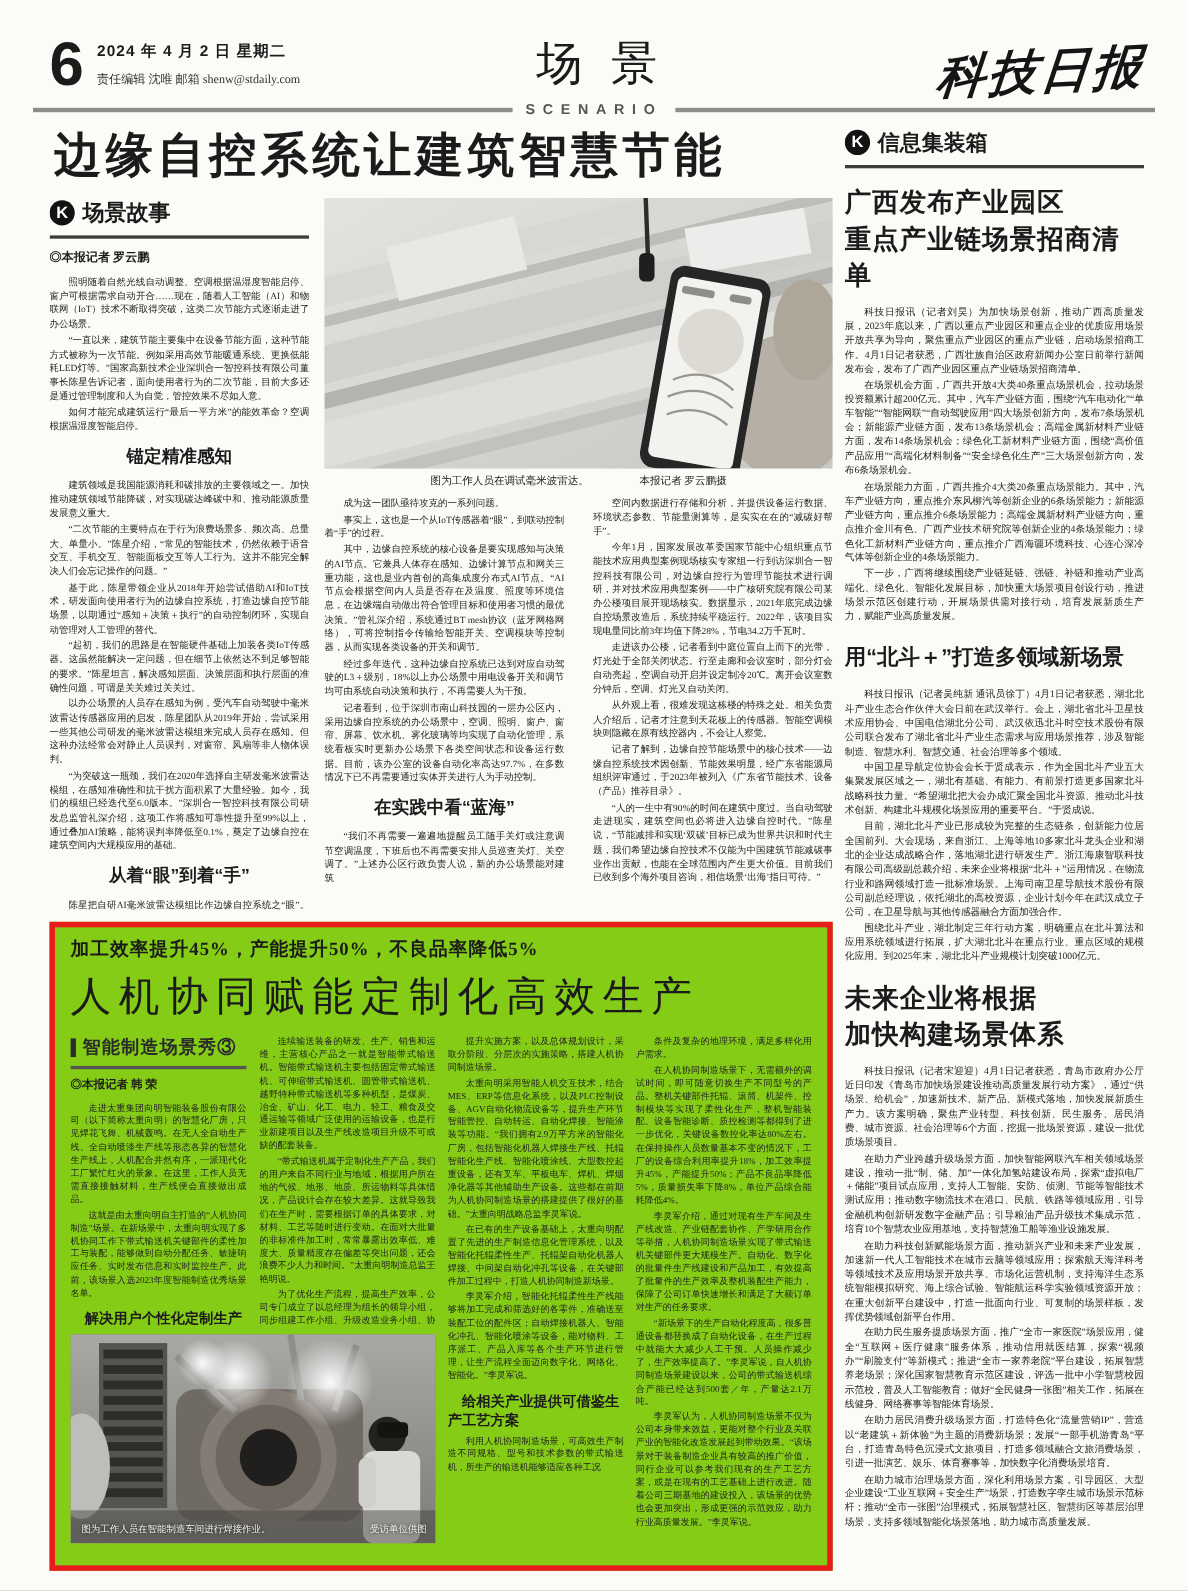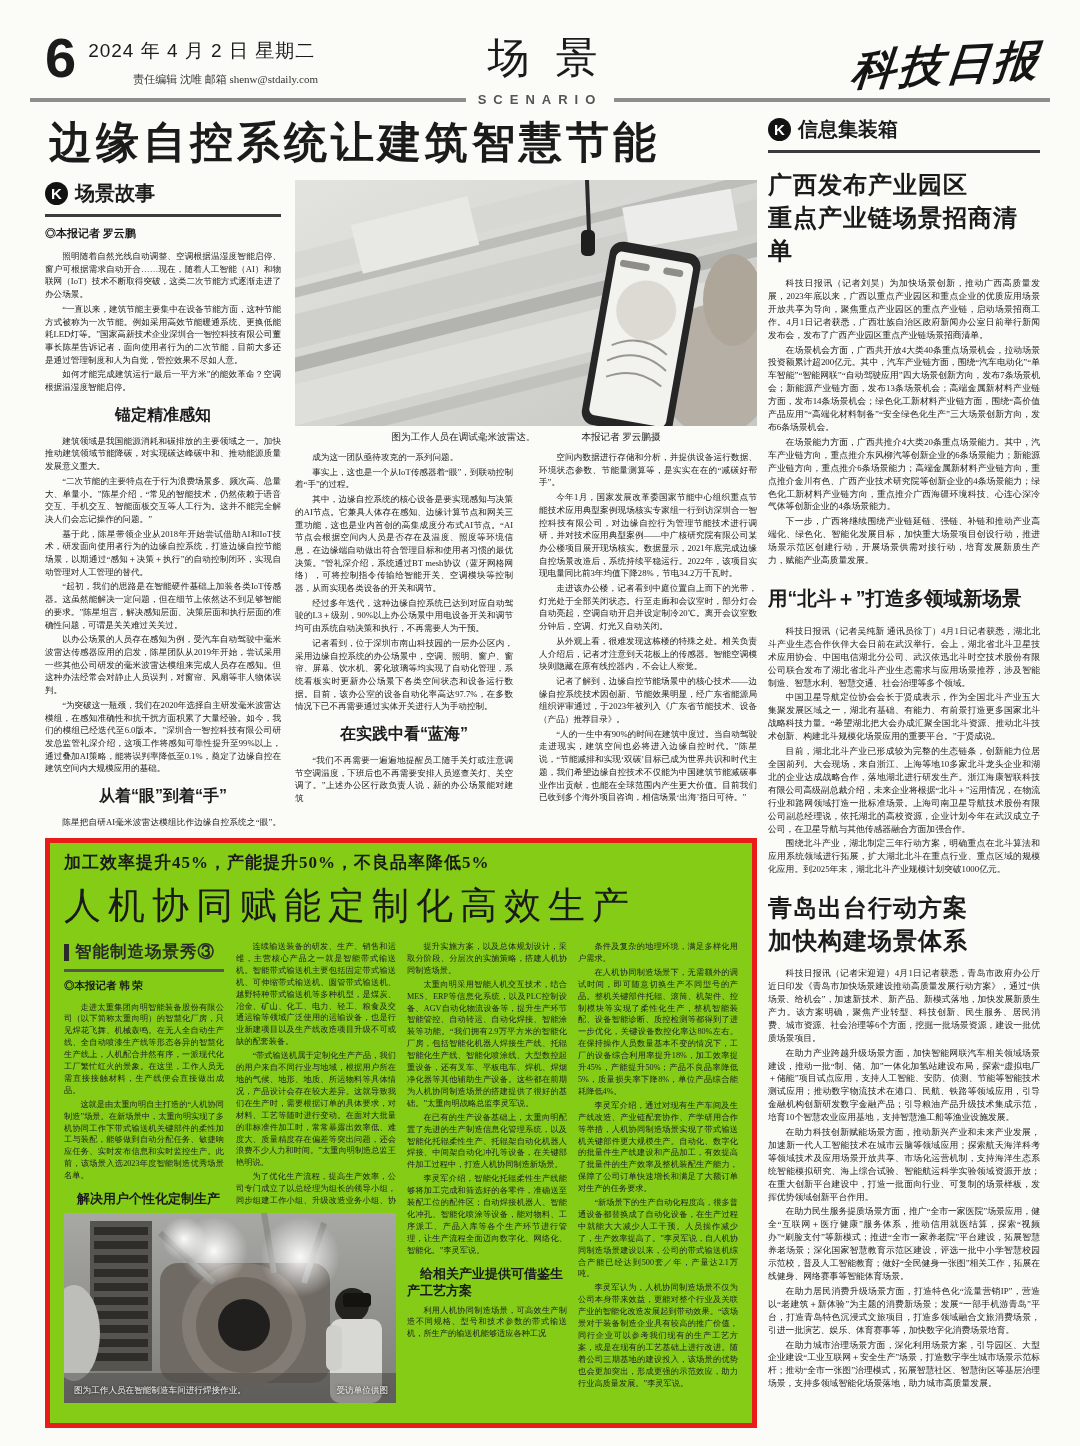--- a/index.html
+++ b/index.html
@@ -3,40 +3,40 @@
 <meta charset="utf-8">
 <style>
   html,body{margin:0;padding:0;background:#d9d9d6;}
   .page{position:relative;width:1080px;height:1446px;margin:0 auto;background:#fbfbf8;color:#1b1b1b;
         font-family:"Liberation Serif",serif;overflow:hidden;box-shadow:0 0 8px rgba(0,0,0,.25);}
   
   .masthead{position:absolute;left:45px;top:30px;width:995px;height:64px;display:flex;justify-content:space-between;align-items:flex-start;}
   .mh-left{display:flex;align-items:flex-start;gap:12px;}
   .pageno{font-family:"Liberation Sans",sans-serif;font-weight:bold;font-size:56px;line-height:56px;}
   .mh-meta{padding-top:8px;}
-  .mh-date{font-family:"Liberation Sans",sans-serif;font-weight:normal;font-size:19px;letter-spacing:1px;}
-  .mh-editor{font-size:11px;margin-top:8px;color:#333;margin-left:45px;}
+  .mh-date{font-family:"Liberation Sans",sans-serif;font-weight:bold;font-size:14px;letter-spacing:1px;}
+  .mh-editor{font-size:11px;margin-top:8px;color:#333;}
   .mh-center{position:absolute;left:50%;transform:translateX(-50%);top:0;text-align:center;}
   .section-cn{font-family:"Liberation Sans",sans-serif;font-weight:normal;font-size:42px;letter-spacing:26px;padding-left:26px;}
   .paper-name{font-family:"DejaVu Serif",serif;font-style:italic;font-weight:bold;font-size:44px;
               transform:skewX(-8deg) rotate(-3deg);letter-spacing:3px;margin-top:6px;color:#151515;}
   .mh-rule-row{position:absolute;left:30px;right:30px;top:92px;display:flex;align-items:center;gap:12px;}
   .rule-seg{flex:1;height:4px;background:#8d8d8b;}
   .section-en{font-family:"Liberation Sans",sans-serif;font-weight:bold;font-size:13px;letter-spacing:7px;color:#555;}
   
   .col-tag{display:flex;align-items:center;gap:7px;font-family:"Liberation Sans",sans-serif;font-weight:bold;font-size:20px;}
   .k-icon{width:23px;height:23px;border-radius:50%;background:#121212;color:#fff;display:flex;align-items:center;justify-content:center;
           font-family:"Liberation Sans",sans-serif;font-weight:bold;font-size:15px;flex:0 0 auto;}
   .tag-rule{height:3px;background:#3c3c3c;margin:7px 0 9px;}
   .byline{font-size:11px;font-weight:bold;margin:0 0 9px;}
   p.art{font-size:8.6px;line-height:12.7px;text-align:justify;text-indent:2em;margin:0 0 2px;color:#222;}
   .subhead{font-family:"Liberation Sans",sans-serif;font-weight:bold;font-size:16px;text-align:center;margin:11px 0 9px;}
   
   .lead{position:absolute;left:45px;top:116px;width:712px;height:718px;overflow:hidden;}
-  .lead-headline{font-family:Liberation Sans, sans-serif;font-weight:bold;font-size:43px;line-height:52px;
+  .lead-headline{font-family:Liberation Serif, serif;font-weight:bold;font-size:43px;line-height:52px;
                  letter-spacing:4px;margin:0 0 12px 4px;}
   .lead-body{display:flex;gap:14px;}
   .lead-col1{width:236px;height:648px;overflow:hidden;}
   .lead-right{width:462px;}
   .lead-photo{width:462px;height:246px;overflow:hidden;background:#d5d5d2;}
   .caption-row{display:flex;justify-content:center;gap:46px;font-size:9.6px;padding:5px 4px 7px;color:#222;}
   .lead-sub-cols{display:flex;gap:26px;}
   .lead-sub-cols .subcol{width:224px;height:372px;overflow:hidden;}
   
   .boxed{position:absolute;left:45px;top:838px;width:712px;height:590px;box-sizing:border-box;
@@ -150,21 +150,21 @@
         </div>
         <div class="caption-row">
           <span>图为工作人员在调试毫米波雷达。</span>
           <span>本报记者 罗云鹏摄</span>
         </div>
         <div class="lead-sub-cols">
           <div class="subcol">
             <p class="art">成为这一团队亟待攻克的一系列问题。</p>
             <p class="art">事实上，这也是一个从IoT传感器着“眼”，到联动控制着“手”的过程。</p>
             <p class="art">其中，边缘自控系统的核心设备是要实现感知与决策的AI节点。它兼具人体存在感知、边缘计算节点和网关三重功能，这也是业内首创的高集成度分布式AI节点。“AI节点会根据空间内人员是否存在及温度、照度等环境信息，在边缘端自动做出符合管理目标和使用者习惯的最优决策。”管礼深介绍，系统通过BT mesh协议（蓝牙网格网络），可将控制指令传输给智能开关、空调模块等控制器，从而实现各类设备的开关和调节。</p>
-            <p class="art">经过多年迭代，这种边缘自控系统已达到对应自动驾驶的L3＋级别，90%以上办公场景中用电设备开关和调节均可由系统自动决策和执行，不再需要人为干预。</p>
+            <p class="art">经过多年迭代，这种边缘自控系统已达到对应自动驾驶的L3＋级别，18%以上办公场景中用电设备开关和调节均可由系统自动决策和执行，不再需要人为干预。</p>
             <p class="art">记者看到，位于深圳市南山科技园的一层办公区内，采用边缘自控系统的办公场景中，空调、照明、窗户、窗帘、屏幕、饮水机、雾化玻璃等均实现了自动化管理，系统看板实时更新办公场景下各类空间状态和设备运行数据。目前，该办公室的设备自动化率高达97.7%，在多数情况下已不再需要通过实体开关进行人为手动控制。</p>
             <h3 class="subhead">在实践中看“蓝海”</h3>
             <p class="art">“我们不再需要一遍遍地提醒员工随手关灯或注意调节空调温度，下班后也不再需要安排人员巡查关灯、关空调了。”上述办公区行政负责人说，新的办公场景能对建筑</p>
           </div>
           <div class="subcol">
             <p class="art">空间内数据进行存储和分析，并提供设备运行数据、环境状态参数、节能量测算等，是实实在在的“减碳好帮手”。</p>
             <p class="art">今年1月，国家发展改革委国家节能中心组织重点节能技术应用典型案例现场核实专家组一行到访深圳合一智控科技有限公司，对边缘自控行为管理节能技术进行调研，并对技术应用典型案例——中广核研究院有限公司某办公楼项目展开现场核实。数据显示，2021年底完成边缘自控场景改造后，系统持续平稳运行。2022年，该项目实现电量同比前3年均值下降28%，节电34.2万千瓦时。</p>
             <p class="art">走进该办公楼，记者看到中庭位置自上而下的光带，灯光处于全部关闭状态。行至走廊和会议室时，部分灯会自动亮起，空调自动开启并设定制冷20℃。离开会议室数分钟后，空调、灯光又自动关闭。</p>
             <p class="art">从外观上看，很难发现这栋楼的特殊之处。相关负责人介绍后，记者才注意到天花板上的传感器。智能空调模块则隐藏在原有线控器内，不会让人察觉。</p>
             <p class="art">记者了解到，边缘自控节能场景中的核心技术——边缘自控系统技术因创新、节能效果明显，经广东省能源局组织评审通过，于2023年被列入《广东省节能技术、设备（产品）推荐目录》。</p>
@@ -284,21 +284,21 @@
 
     <article class="sb-article">
       <h2 class="sb-headline single">用“北斗＋”打造多领域新场景</h2>
       <p class="art">科技日报讯（记者吴纯新 通讯员徐丁）4月1日记者获悉，湖北北斗产业生态合作伙伴大会日前在武汉举行。会上，湖北省北斗卫星技术应用协会、中国电信湖北分公司、武汉依迅北斗时空技术股份有限公司联合发布了湖北省北斗产业生态需求与应用场景推荐，涉及智能制造、智慧水利、智慧交通、社会治理等多个领域。</p>
       <p class="art">中国卫星导航定位协会会长于贤成表示，作为全国北斗产业五大集聚发展区域之一，湖北有基础、有能力、有前景打造更多国家北斗战略科技力量。“希望湖北把大会办成汇聚全国北斗资源、推动北斗技术创新、构建北斗规模化场景应用的重要平台。”于贤成说。</p>
       <p class="art">目前，湖北北斗产业已形成较为完整的生态链条，创新能力位居全国前列。大会现场，来自浙江、上海等地10多家北斗龙头企业和湖北的企业达成战略合作，落地湖北进行研发生产。浙江海康智联科技有限公司高级副总裁介绍，未来企业将根据“北斗＋”运用情况，在物流行业和路网领域打造一批标准场景。上海司南卫星导航技术股份有限公司副总经理说，依托湖北的高校资源，企业计划今年在武汉成立子公司，在卫星导航与其他传感器融合方面加强合作。</p>
       <p class="art">围绕北斗产业，湖北制定三年行动方案，明确重点在北斗算法和应用系统领域进行拓展，扩大湖北北斗在重点行业、重点区域的规模化应用。到2025年末，湖北北斗产业规模计划突破1000亿元。</p>
     </article>
 
     <article class="sb-article">
-      <h2 class="sb-headline">青岛出台行动方案
+      <h2 class="sb-headline">未来企业将根据
 加快构建场景体系</h2>
       <p class="art">科技日报讯（记者宋迎迎）4月1日记者获悉，青岛市政府办公厅近日印发《青岛市加快场景建设推动高质量发展行动方案》，通过“供场景、给机会”，加速新技术、新产品、新模式落地，加快发展新质生产力。该方案明确，聚焦产业转型、科技创新、民生服务、居民消费、城市资源、社会治理等6个方面，挖掘一批场景资源，建设一批优质场景项目。</p>
       <p class="art">在助力产业跨越升级场景方面，加快智能网联汽车相关领域场景建设，推动一批“制、储、加”一体化加氢站建设布局，探索“虚拟电厂＋储能”项目试点应用，支持人工智能、安防、侦测、节能等智能技术测试应用；推动数字物流技术在港口、民航、铁路等领域应用，引导金融机构创新研发数字金融产品；引导粮油产品升级技术集成示范，培育10个智慧农业应用基地，支持智慧渔工船等渔业设施发展。</p>
       <p class="art">在助力科技创新赋能场景方面，推动新兴产业和未来产业发展，加速新一代人工智能技术在城市云脑等领域应用；探索航天海洋科考等领域技术及应用场景开放共享、市场化运营机制，支持海洋生态系统智能模拟研究、海上综合试验、智能航运科学实验领域资源开放；在重大创新平台建设中，打造一批面向行业、可复制的场景样板，发挥优势领域创新平台作用。</p>
       <p class="art">在助力民生服务提质场景方面，推广“全市一家医院”场景应用，健全“互联网＋医疗健康”服务体系，推动信用就医结算，探索“视频办”“刷脸支付”等新模式；推进“全市一家养老院”平台建设，拓展智慧养老场景；深化国家智慧教育示范区建设，评选一批中小学智慧校园示范校，普及人工智能教育；做好“全民健身一张图”相关工作，拓展在线健身、网络赛事等智能体育场景。</p>
       <p class="art">在助力居民消费升级场景方面，打造特色化“流量营销IP”，营造以“老建筑＋新体验”为主题的消费新场景；发展“一部手机游青岛”平台，打造青岛特色沉浸式文旅项目，打造多领域融合文旅消费场景，引进一批演艺、娱乐、体育赛事等，加快数字化消费场景培育。</p>
       <p class="art">在助力城市治理场景方面，深化利用场景方案，引导园区、大型企业建设“工业互联网＋安全生产”场景，打造数字孪生城市场景示范标杆；推动“全市一张图”治理模式，拓展智慧社区、智慧街区等基层治理场景，支持多领域智能化场景落地，助力城市高质量发展。</p>
     </article>
   </aside>
 

